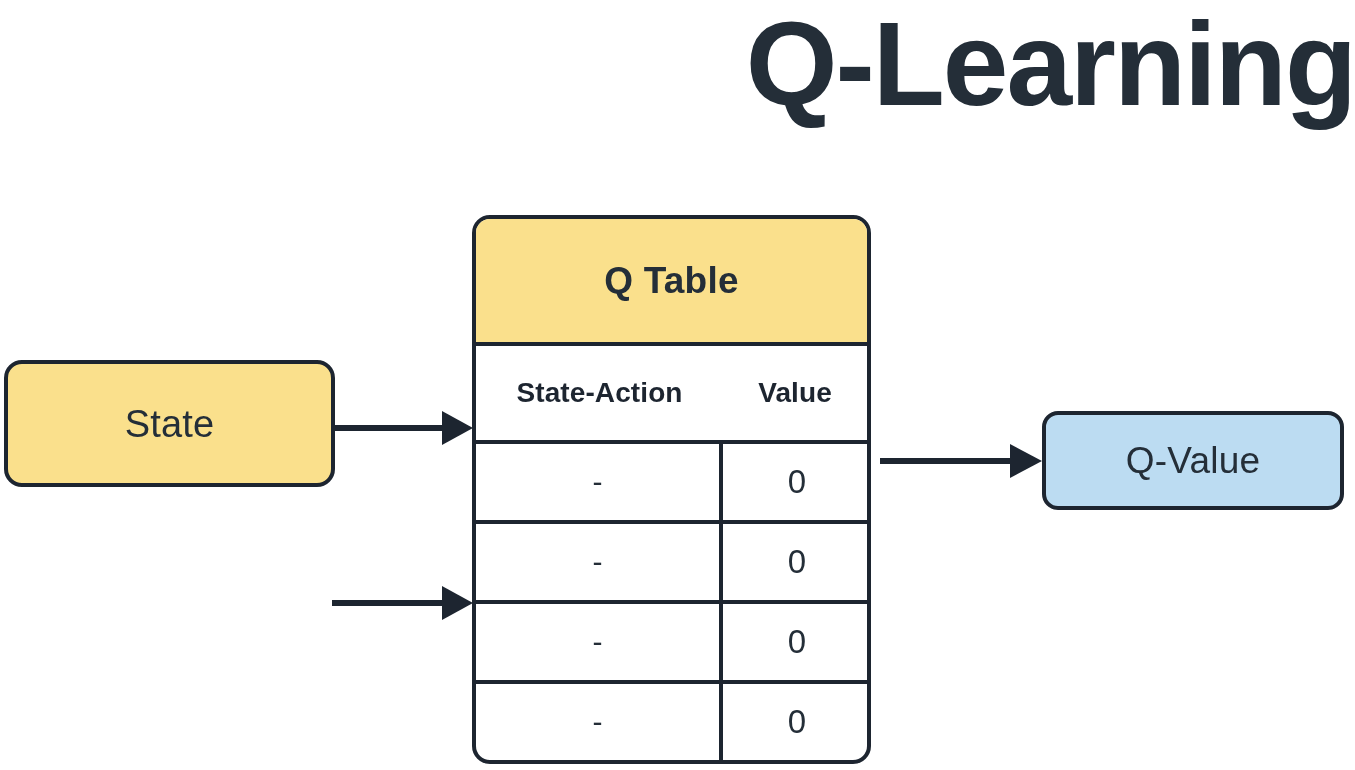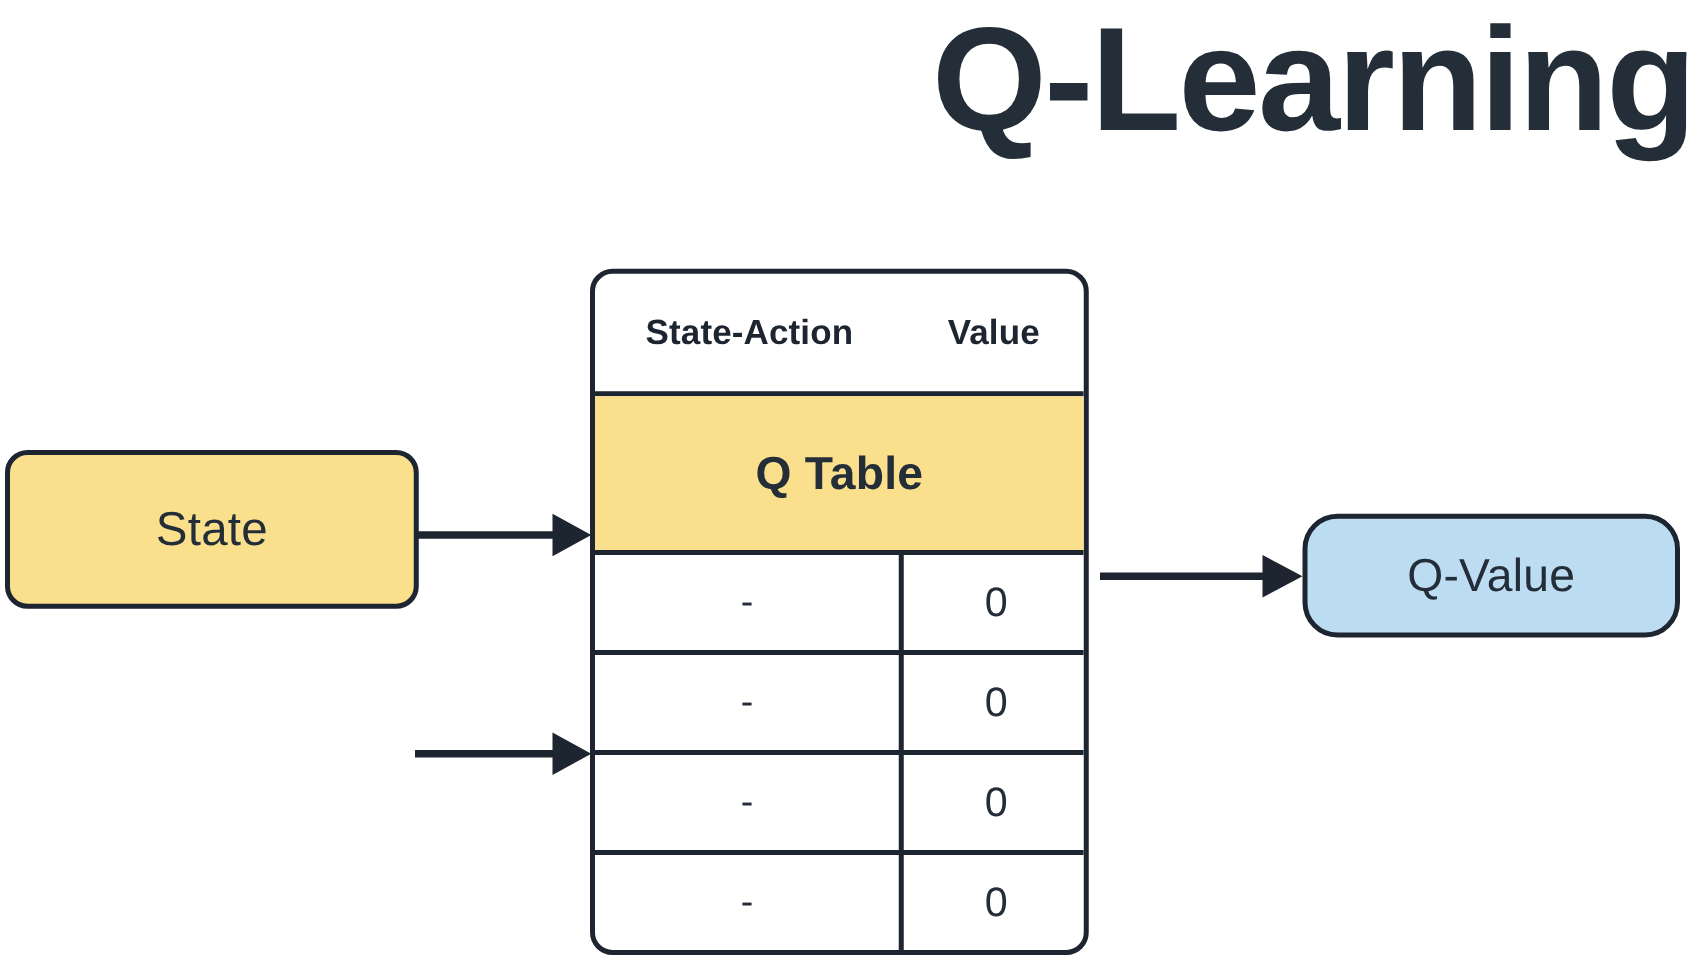--- a/index.html
+++ b/index.html
@@ -67,21 +67,21 @@
     width: 331px;
     height: 125px;
     background: #93BA86;
   }
   #qvalue-box {
     left: 1042px;
     top: 411px;
     width: 302px;
     height: 99px;
     background: #BCDCF2;
-    border-radius: 28px;
+    border-radius: 16px;
   }
   #qvalue-box .node-label { font-size: 37px; }
 
   
   #q-table {
     position: absolute;
     left: 472px;
     top: 215px;
     width: 399px;
     height: 549px;
@@ -176,27 +176,27 @@
     <span class="node-label">State</span>
   </div>
 
 
   <div class="node" id="qvalue-box">
     <span class="node-label">Q-Value</span>
   </div>
 
   <div id="q-table">
 
+    <div id="q-table-title">
+      <span>Q Table</span>
+    </div>
+
     <div id="q-table-header">
       <div class="col-head col-state-action">State-Action</div>
       <div class="col-head col-value">Value</div>
-    </div>
-
-    <div id="q-table-title">
-      <span>Q Table</span>
     </div>
 
     <div id="q-table-body">
 
       <div class="q-row">
         <div class="q-cell cell-key">-</div>
         <div class="q-cell cell-val">0</div>
       </div>
 
       <div class="q-row">

